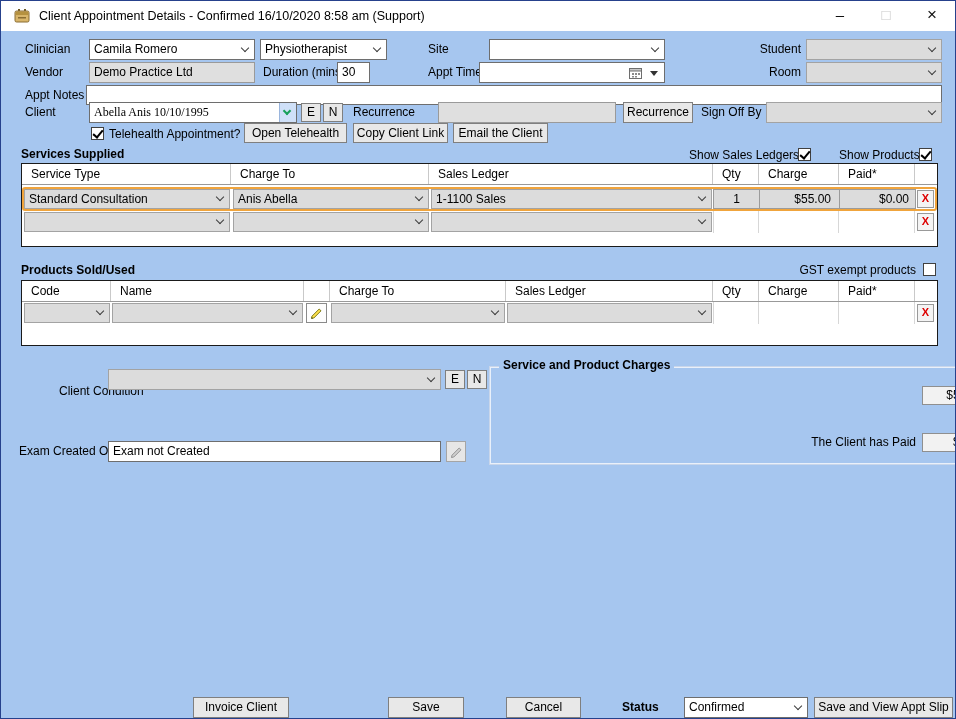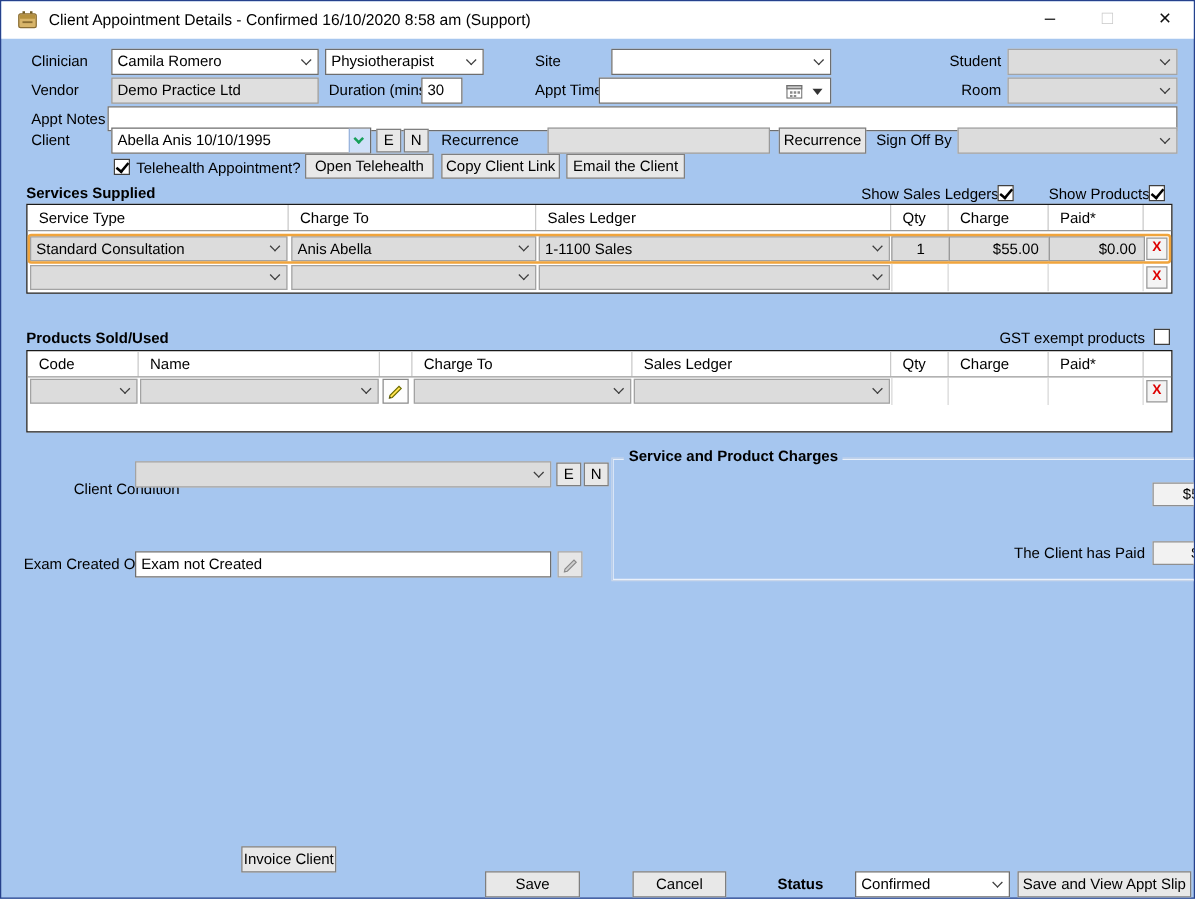--- a/index.html
+++ b/index.html
@@ -119,21 +119,21 @@
     <span class="val"></span>
     <span class="arr">
         <i></i>
       </span>
   </div>
 
   <span class="lbl" style="left:24px; top:84px; height:20px; line-height:20px;">Appt Notes</span>
   <div class="tbx" style="left:85px; top:84px; width:856px; height:20px; line-height:18px;"></div>
 
   <span class="lbl" style="left:24px; top:101px;">Client</span>
-  <div class="combo" style="left:88px; top:101px; width:208px;">
+  <div class="combo" style="left:88px; top:101px; width:208px;font-family:Liberation Serif, serif;">
     <span class="val">Abella Anis 10/10/1995</span>
     <span class="arr green">
         <i></i>
       </span>
   </div>
   <div class="btn sm" style="left:300px; top:102px; width:20px; height:19px;">E</div>
   <div class="btn sm" style="left:322px; top:102px; width:20px; height:19px;">N</div>
   <span class="lbl" style="left:352px; top:101px;">Recurrence</span>
   <div class="tbx dis" style="left:437px; top:101px; width:178px;"></div>
   <div class="btn" style="left:622px; top:101px; width:70px; height:21px;">Recurrence</div>
@@ -150,21 +150,21 @@
   <div class="btn" style="left:243px; top:122px; width:103px; height:20px;">Open Telehealth</div>
   <div class="btn" style="left:352px; top:122px; width:95px; height:20px;">Copy Client Link</div>
   <div class="btn" style="left:452px; top:122px; width:95px; height:20px;">Email the Client</div>
 
   <span class="sect" style="left:20px; top:146px;">Services Supplied</span>
   <span class="lbl" style="left:688px; top:144px;">Show Sales Ledgers?</span>
   <span class="chk checked" style="left:797px; top:147px;"></span>
   <span class="lbl" style="left:838px; top:144px;">Show Products?</span>
   <span class="chk checked" style="left:918px; top:147px;"></span>
 
-  <div class="grid" style="left:20px; top:162px; width:917px; height:72px;">
+  <div class="grid" style="left:20px; top:162px; width:917px; height:84px;">
     <span class="gh" style="left:0; width:209px;">Service Type</span>
     <span class="gh" style="left:209px; width:198px;">Charge To</span>
     <span class="gh" style="left:407px; width:284px;">Sales Ledger</span>
     <span class="gh" style="left:691px; width:46px;">Qty</span>
     <span class="gh" style="left:737px; width:80px;">Charge</span>
     <span class="gh" style="left:817px; width:76px;">Paid*</span>
     <span class="gh" style="left:893px; width:22px; border-right:none;"></span>
     <div class="hline" style="top:20px;"></div>
 
     <div>
@@ -291,21 +291,21 @@
     </svg>
   </div>
 
   <div class="grp" style="left:488px; top:365px; width:504px; height:99px;">
     <span class="grp-title">Service and Product Charges</span>
     <div class="tbx flat rt" style="right:4px; top:19px; width:66px; height:19px; line-height:17px;">$55.00</div>
     <span class="lbl rt" style="right:76px; top:66px; width:200px; height:19px; line-height:19px;">The Client has Paid</span>
     <div class="tbx flat rt" style="right:4px; top:66px; width:66px; height:19px; line-height:17px;">$0.00</div>
   </div>
 
-  <div class="btn" style="left:192px; top:676px; width:76px; height:21px; line-height:19px;">Invoice Client</div>
+  <div class="btn" style="left:192px; top:696px; width:96px; height:21px; line-height:19px;">Invoice Client</div>
   <div class="btn" style="left:277px; top:696px; width:95px; height:21px; line-height:19px;margin-top:32px;">Client Payment</div>
   <div class="btn" style="left:387px; top:696px; width:76px; height:21px; line-height:19px;">Save</div>
   <div class="btn" style="left:505px; top:696px; width:75px; height:21px; line-height:19px;">Cancel</div>
   <span class="lbl b" style="left:621px; top:696px;">Status</span>
   <div class="combo" style="left:663px; top:696px; width:124px;margin-left:20px;">
     <span class="val">Confirmed</span>
     <span class="arr">
         <i></i>
       </span>
   </div>

